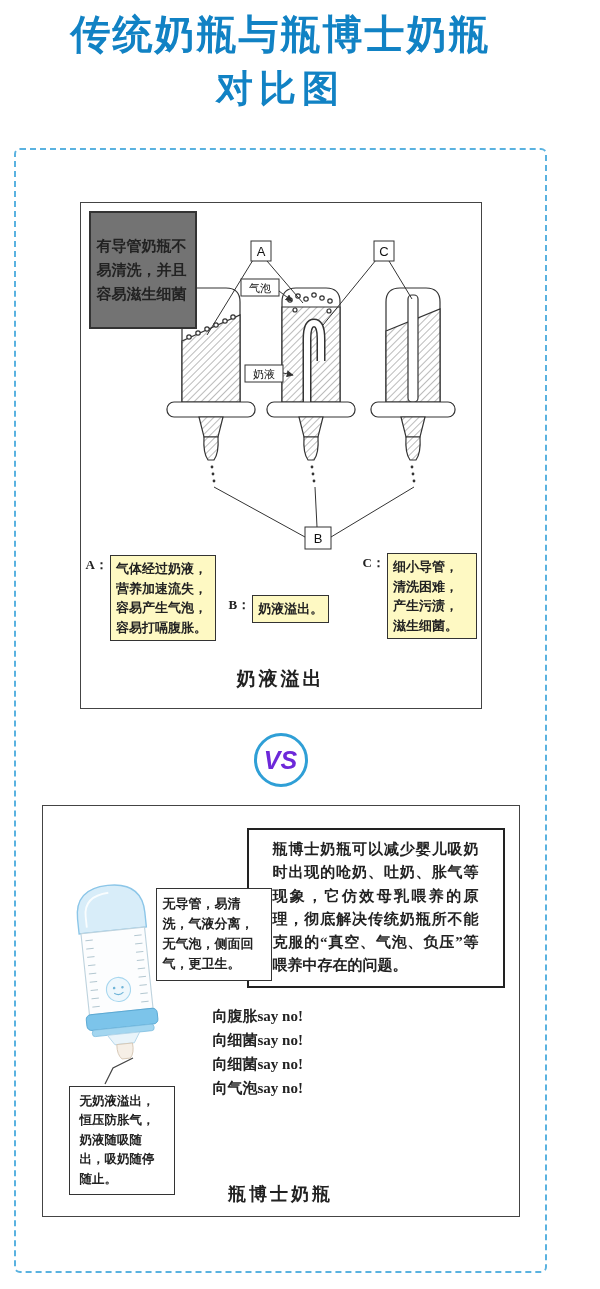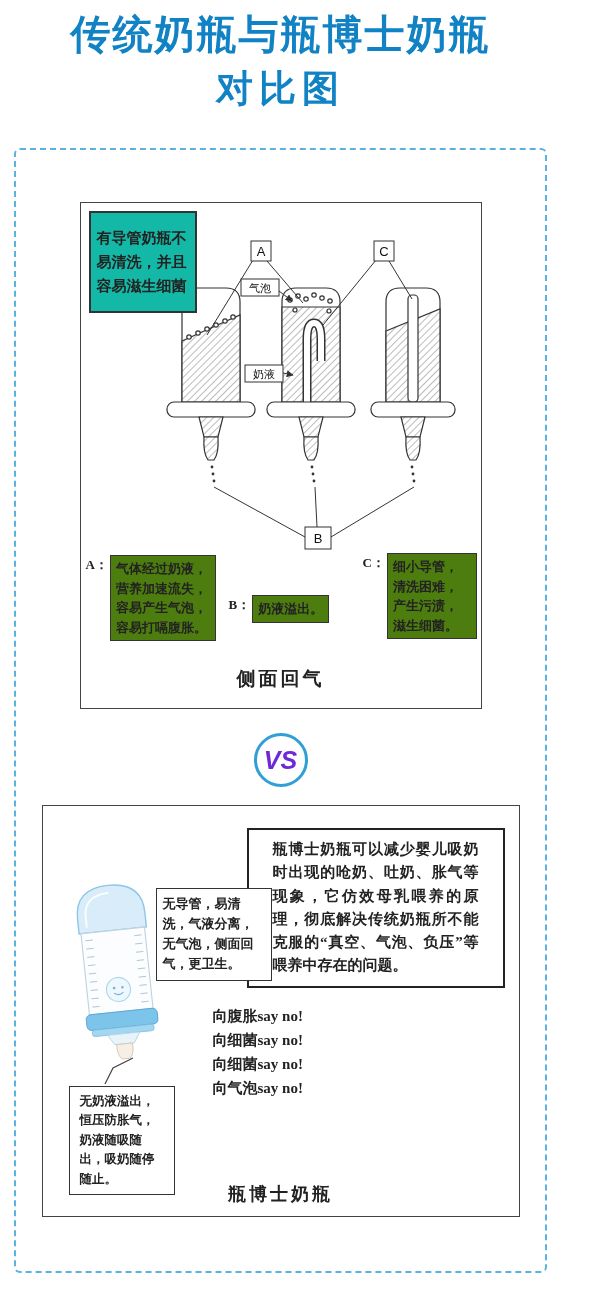--- a/index.html
+++ b/index.html
@@ -9,26 +9,26 @@
   .main-title{text-align:center;margin-top:14px;color:#1182c4;font-weight:bold;line-height:1;}
   .main-title .line1{font-size:40px;letter-spacing:2px;}
   .main-title .line2{font-size:37px;letter-spacing:6px;margin-top:16px;}
 
   .dashed-wrap{position:absolute;left:14px;right:14px;top:148px;bottom:16px;
     border:2px dashed #5ab2e0;border-radius:6px;box-sizing:border-box;padding-top:52px;}
 
   
   .trad-box{width:400px;height:505px;margin:0 auto;border:1px solid #444;position:relative;background:#fff;}
   .diagram-svg{position:absolute;left:0;top:0;width:400px;height:500px;}
-  .note-box{position:absolute;left:8px;top:8px;width:92px;border:2px solid #333;padding:13px 6px;
-    font-size:15px;font-weight:bold;line-height:1.6;background:#14b8a6;}
+  .note-box{position:absolute;left:8px;top:8px;width:92px;border:2px solid #333;padding:21px 6px;
+    font-size:15px;font-weight:bold;line-height:1.6;background:#737373;}
   .ann{position:absolute;display:flex;align-items:flex-start;font-family:"Liberation Serif",serif;
     font-weight:bold;font-size:13px;line-height:1.5;}
   .ann .prefix{margin-right:2px;white-space:nowrap;}
-  .ann .abox{border:1.5px solid #333;padding:3px 5px;background:#4d7c0f;}
+  .ann .abox{border:1.5px solid #333;padding:3px 5px;background:#fef9c3;}
   .ann-a{left:5px;top:352px;width:130px;}
   .ann-b{left:148px;top:392px;}
   .ann-c{left:282px;top:350px;width:114px;}
   .trad-caption{position:absolute;bottom:16px;width:100%;text-align:center;font-size:19px;
     font-weight:bold;font-family:"Liberation Serif",serif;letter-spacing:3px;}
 
   
   .vs-circle{width:54px;height:54px;border:3px solid #2f9fd6;border-radius:50%;
     margin:24px auto 18px auto;display:flex;align-items:center;justify-content:center;
     color:#6d28d9;font-size:25px;font-weight:bold;font-style:italic;box-sizing:border-box;}
@@ -163,21 +163,21 @@
       </div>
       <div class="ann ann-b">
         <span class="prefix">B：</span>
         <div class="abox">奶液溢出。</div>
       </div>
       <div class="ann ann-c">
         <span class="prefix">C：</span>
         <div class="abox">细小导管，清洗困难，产生污渍，滋生细菌。</div>
       </div>
 
-      <div class="trad-caption">侧面回气</div>
+      <div class="trad-caption">奶液溢出</div>
     </div>
 
     <div class="vs-circle">VS</div>
 
     <div class="doc-box">
 
       <svg class="bottle-svg" viewBox="0 0 95 200">
         <g>
           <path d="M11,56 L11,40 Q11,7 47,7 Q84,7 84,40 L84,56 Z" fill="#d8edf9" stroke="#8cc6e8" stroke-width="1.5"></path>
           <path d="M20,50 L20,38 Q20,16 47,15" fill="none" stroke="#ffffff" stroke-width="2" opacity="0.85"></path>

